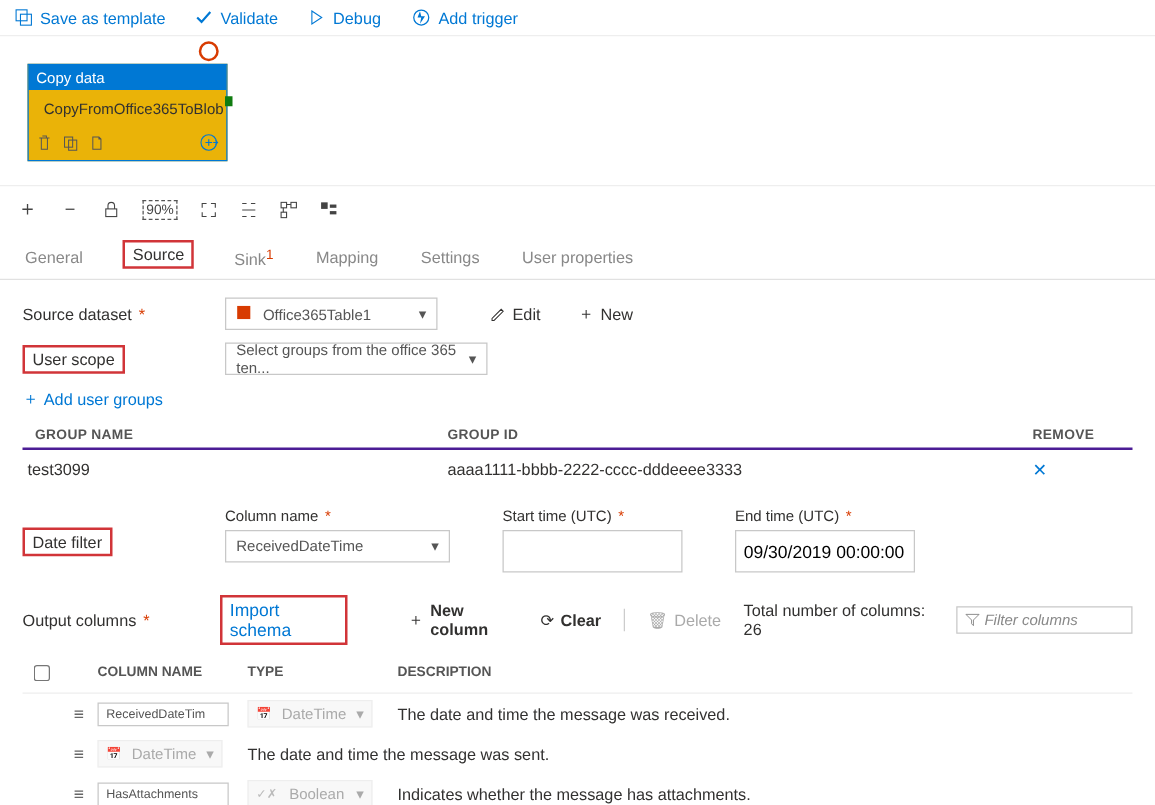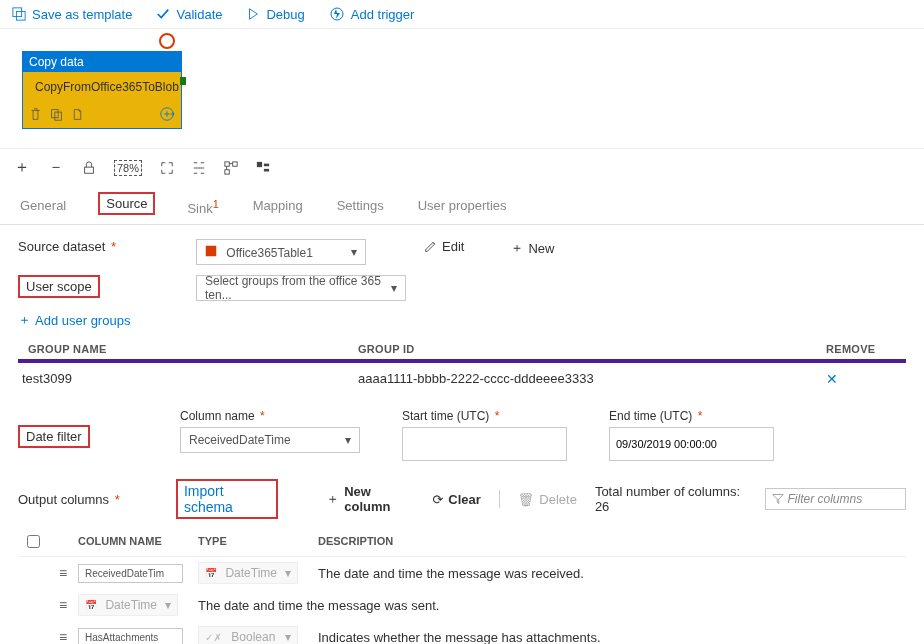--- a/index.html
+++ b/index.html
@@ -15,37 +15,37 @@
 .activity-icons .left-ic { display: flex; gap: 8px; }
 .green-dot { position: absolute; left: 180px; top: 48px; width: 6px; height: 8px; background: #107c10; }
 .toolbar-canvas { display: flex; align-items: center; gap: 18px; padding: 8px 14px; color: #444; font-size: 16px; }
 .toolbar-canvas span { cursor: pointer; }
 .tabs { display: flex; gap: 30px; padding: 6px 18px 0 18px; border-bottom: 1px solid #e1e1e1; color: #888; font-size: 13px; }
 .tab { padding: 6px 2px 8px 2px; cursor: pointer; }
 .tab sup { color: #d83b01; }
 .tab.active { color: #323130; }
 .highlight { border: 2px solid #d13438; padding: 2px 6px; display: inline-block; }
 .form-area { padding: 14px 18px 8px 18px; }
-.row { display: flex; align-items: flex-start; margin-bottom: 10px; gap: 28px; }
+.row { display: flex; align-items: center; margin-bottom: 10px; gap: 12px; }
 .label { width: 150px; font-size: 13px; color: #323130; }
 .req { color: #d83b01; margin-left: 2px; }
 .dropdown { display: flex; align-items: center; justify-content: space-between; border: 1px solid #c8c8c8; padding: 4px 8px; height: 26px; min-width: 170px; font-size: 12px; color: #555; background: #fff; cursor: pointer; }
 .dropdown .ic { margin-right: 6px; }
 .ctrl-btn { display: flex; align-items: center; gap: 5px; cursor: pointer; font-size: 13px; }
 .link-add { color: #0078d4; font-size: 13px; cursor: pointer; display: flex; align-items: center; gap: 4px; margin: 4px 0 10px 0; }
-.table-hdr { display: flex; font-size: 11px; text-transform: uppercase; color: #555; font-weight: 600; letter-spacing: .3px; padding: 4px 0; border-bottom: 4px solid #4c1d95; }
+.table-hdr { display: flex; font-size: 11px; text-transform: uppercase; color: #555; font-weight: 600; letter-spacing: .3px; padding: 4px 0; border-bottom: 2px solid #4c1d95; }
 .col-name { width: 340px; padding-left: 10px; }
 .col-gid { flex: 1; }
 .col-rem { width: 80px; }
 .table-row { display: flex; font-size: 13px; padding: 8px 0; color: #323130; }
 .remove-x { color: #0078d4; cursor: pointer; font-size: 14px; }
 .date-filter-row { display: flex; align-items: flex-start; margin-top: 14px; gap: 12px; }
 .df-col { margin-right: 30px; }
 .df-lbl { font-size: 12px; margin-bottom: 4px; }
-.textbox { border: 1px solid #c8c8c8; padding: 16px 6px; height: 26px; width: 165px; font-size: 11px; }
+.textbox { border: 1px solid #c8c8c8; padding: 16px 6px; height: 26px; width: 144px; font-size: 14px; }
 .output-row { display: flex; align-items: center; margin-top: 18px; gap: 18px; }
 .import-link { color: #0078d4; font-size: 14px; }
 .btn-small { display: flex; align-items: center; gap: 5px; font-size: 13px; cursor: pointer; }
 .disabled { color: #aaa; }
 .filter-box { display: flex; align-items: center; border: 1px solid #c8c8c8; padding: 3px 6px; width: 150px; font-size: 12px; color: #888; }
 .col-table { margin-top: 10px; }
 .col-table-hdr { display: flex; font-size: 11px; text-transform: uppercase; color: #555; font-weight: 600; padding: 6px 0; border-bottom: 1px solid #eee; }
 .ch-chk { width: 30px; text-align: center; }
 .ch-drag { width: 30px; }
 .ch-name { width: 120px; }
@@ -137,21 +137,21 @@
 
 <div class="toolbar-canvas">
   <span>＋</span>
   <span>－</span>
   <span>
       <svg width="14" height="14" viewBox="0 0 16 16">
         <rect x="3" y="7" width="10" height="7" fill="none" stroke="#444"></rect>
         <path d="M5 7 V4 A3 3 0 0 1 11 4 V7" fill="none" stroke="#444"></path>
       </svg>
     </span>
-  <span style="font-size:11px;border:1px dashed #555;padding:1px 2px">78%</span>
+  <span style="font-size:11px;border:1px dashed #555;padding:1px 2px">90%</span>
   <span>
       <svg width="14" height="14" viewBox="0 0 16 16">
         <path d="M2 6 V2 H6 M10 2 H14 V6 M14 10 V14 H10 M6 14 H2 V10" fill="none" stroke="#444"></path>
       </svg>
     </span>
   <span>
       <svg width="14" height="14" viewBox="0 0 16 16">
         <path d="M2 2 H6 M2 8 H14 M2 14 H6 M10 2 L14 2 M10 14 H14" stroke="#444"></path>
       </svg>
     </span>

